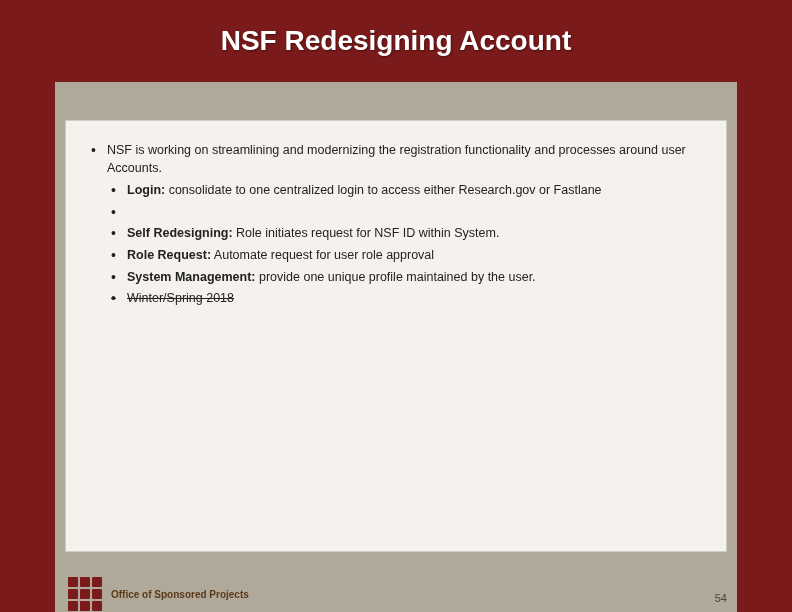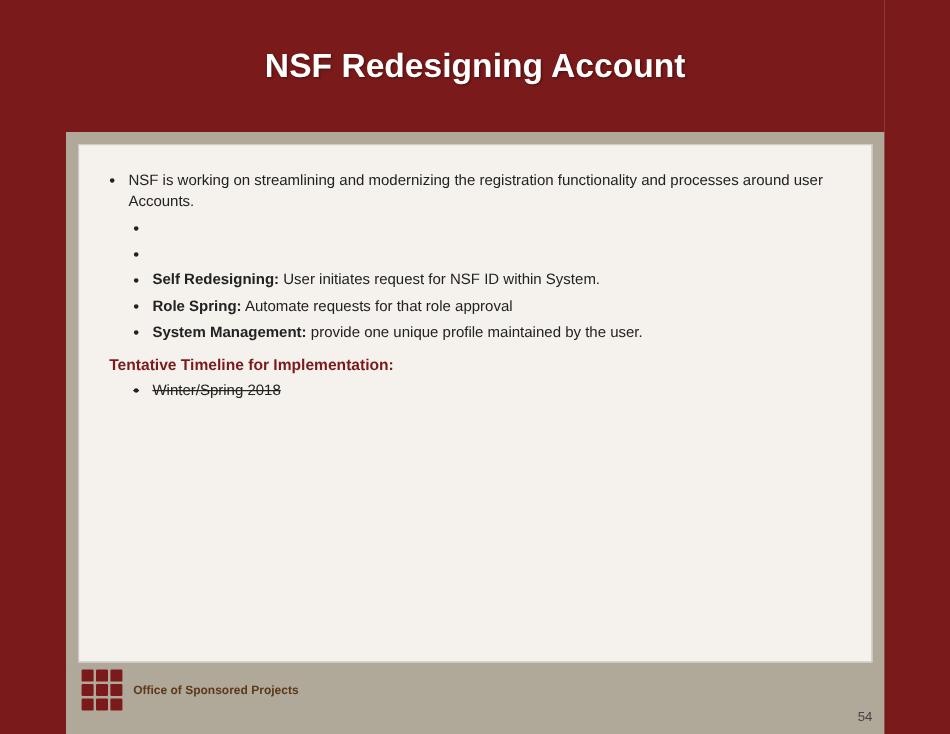--- a/index.html
+++ b/index.html
@@ -38,21 +38,21 @@
       height: 612px;
       background: #7a1a1a;
     }
 
     
     .title-bar {
       position: absolute;
       top: 0;
       left: 55px;
       right: 55px;
-      height: 110px;
+      height: 82px;
       background: #7a1a1a;
       display: flex;
       align-items: center;
       justify-content: center;
     }
 
     .title-text {
       color: #ffffff;
       font-size: 28px;
       font-weight: bold;
@@ -124,21 +124,21 @@
 
     
     .footer {
       position: absolute;
       bottom: 0;
       left: 55px;
       right: 65px;
       height: 55px;
       background: #b0a898;
       display: flex;
-      align-items: flex-start;
+      align-items: flex-end;
       padding: 0 12px;
     }
 
     .logo-area {
       display: flex;
       align-items: center;
       gap: 8px;
     }
 
     
@@ -181,51 +181,54 @@
 
       <div class="bullet-main">
         <span class="bullet-dot">•</span>
         <div>
           <span>NSF is working on streamlining and modernizing  the registration functionality and processes around user Accounts.</span><br>
         </div>
       </div>
 
       <div class="bullet-sub">
         <span class="sub-dot">•</span>
+        <span>
+          <strong>Login:</strong>
+          <span>consolidate to one centralized login to access either Research.gov or Fastlane</span>
+        </span>
       </div>
 
       <div class="bullet-sub">
         <span class="sub-dot">•</span>
       </div>
 
       <div class="bullet-sub">
         <span class="sub-dot">•</span>
         <span>
           <strong>Self Redesigning:</strong>
-          <span>User initiates request for NSF ID within System.</span>
-        </span>
-      </div>
-
-      <div class="bullet-sub">
-        <span class="sub-dot">•</span>
-        <span>
-          <strong>Role Spring:</strong>
-          <span>Automate requests for that role approval</span>
+          <span>Role initiates request for NSF ID within System.</span>
+        </span>
+      </div>
+
+      <div class="bullet-sub">
+        <span class="sub-dot">•</span>
+        <span>
+          <strong>Role Request:</strong>
+          <span>Automate request for user role approval</span>
         </span>
       </div>
 
       <div class="bullet-sub">
         <span class="sub-dot">•</span>
         <span>
           <strong>System Management:</strong>
           <span>provide one unique profile maintained by the user.</span>
         </span>
       </div>
 
-      <div class="tentative">Tentative Timeline for Implementation:</div>
 
       <div class="winter">
         <span class="sub-dot">•</span>
         <span>Winter/Spring 2018</span>
       </div>
 
     </div>
   </div>
 
   <div class="footer">

